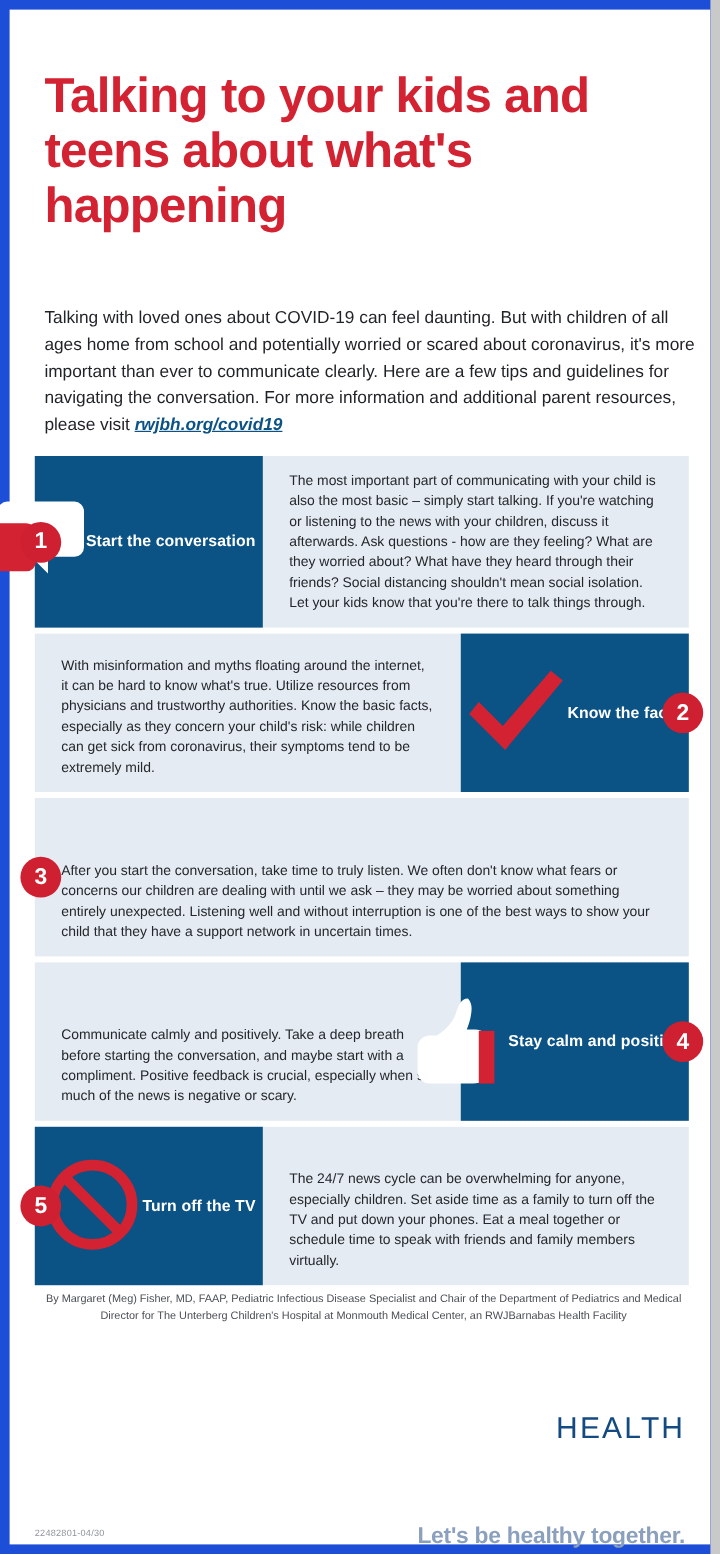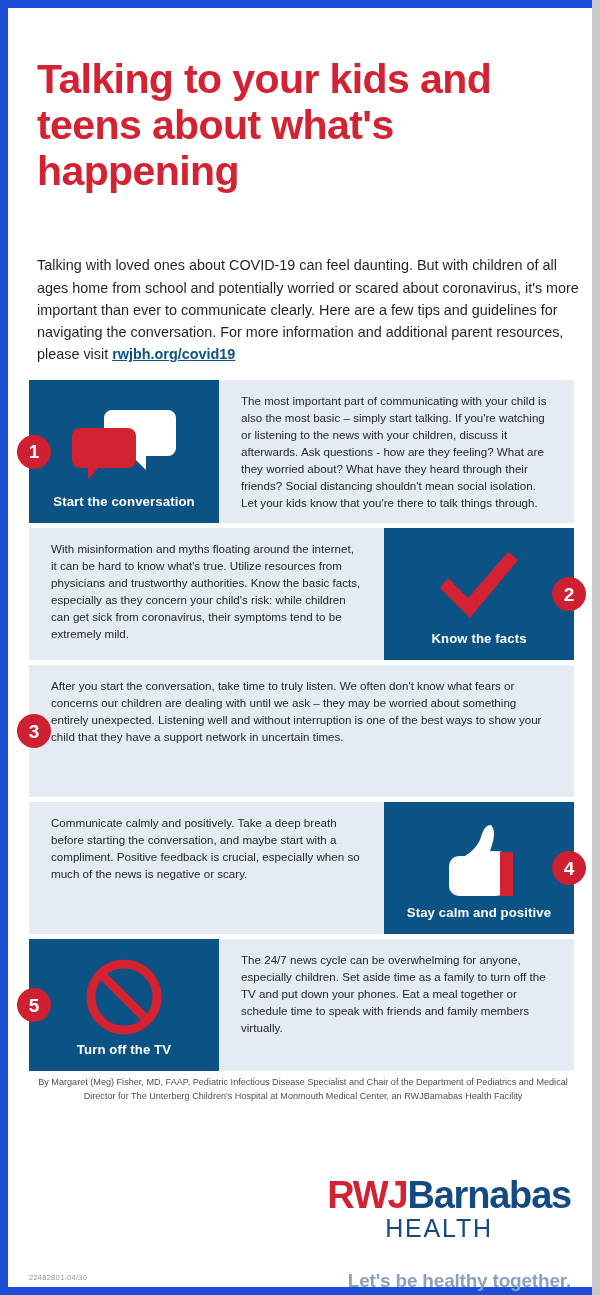--- a/index.html
+++ b/index.html
@@ -46,20 +46,21 @@
     left: 29px;
     top: 232px;
     width: 548px;
     color: #1f2226;
     font-size: 14.4px;
     line-height: 1.54;
   }
   .intro .link {
     color: #0B5285;
     font-weight: bold;
+    font-style: italic;
   }
 
   
   .tips {
     position: absolute;
     left: 21px;
     top: 372px;
     width: 545px;
   }
   .tip {
@@ -73,21 +74,21 @@
   .tip.right .panel { order: 2; }
   .tip.right .body  { order: 1; }
 
   .panel {
     position: relative;
     width: 190px;
     flex: 0 0 190px;
     background: #0B5285;
     color: #ffffff;
     display: flex;
-    flex-direction: column;
+    flex-direction: row;
     align-items: center;
     justify-content: flex-end;
     padding: 12px 6px 14px 6px;
     box-sizing: border-box;
   }
   .panel-icon {
     flex: 1 1 auto;
     display: flex;
     align-items: center;
     justify-content: center;
@@ -97,21 +98,21 @@
     font-weight: bold;
     font-size: 13.2px;
     text-align: center;
     letter-spacing: 0.1px;
     white-space: nowrap;
   }
 
   .body {
     flex: 1 1 auto;
     display: flex;
-    align-items: flex-start;
+    align-items: flex-end;
     padding: 12px 22px 12px 22px;
     box-sizing: border-box;
     border-radius: 26px;
   }
   .body p {
     margin: 0;
     color: #23272b;
     font-size: 11.6px;
     line-height: 1.47;
   }
@@ -281,21 +282,20 @@
           <p>The 24/7 news cycle can be overwhelming for anyone, especially children. Set aside time as a family to turn off the TV and put down your phones. Eat a meal together or schedule time to speak with friends and family members virtually.</p>
         </div>
       </div>
 
     </div>
 
     <div class="credit">By Margaret (Meg) Fisher, MD, FAAP, Pediatric Infectious Disease Specialist and Chair of the Department of Pediatrics and Medical Director for The Unterberg Children's Hospital at Monmouth Medical Center, an RWJBarnabas Health Facility</div>
 
     <div class="footer">
       <div class="logo">
-        <div class="logo-line1"><span class="logo-rwj">RWJ</span><span class="logo-barnabas">Barnabas</span></div>
         <div class="logo-health">HEALTH</div>
       </div>
       <div class="tagline">Let's be healthy together.</div>
     </div>
 
     <div class="doccode">22482801-04/30</div>
 
   </div>
 </div>
 

